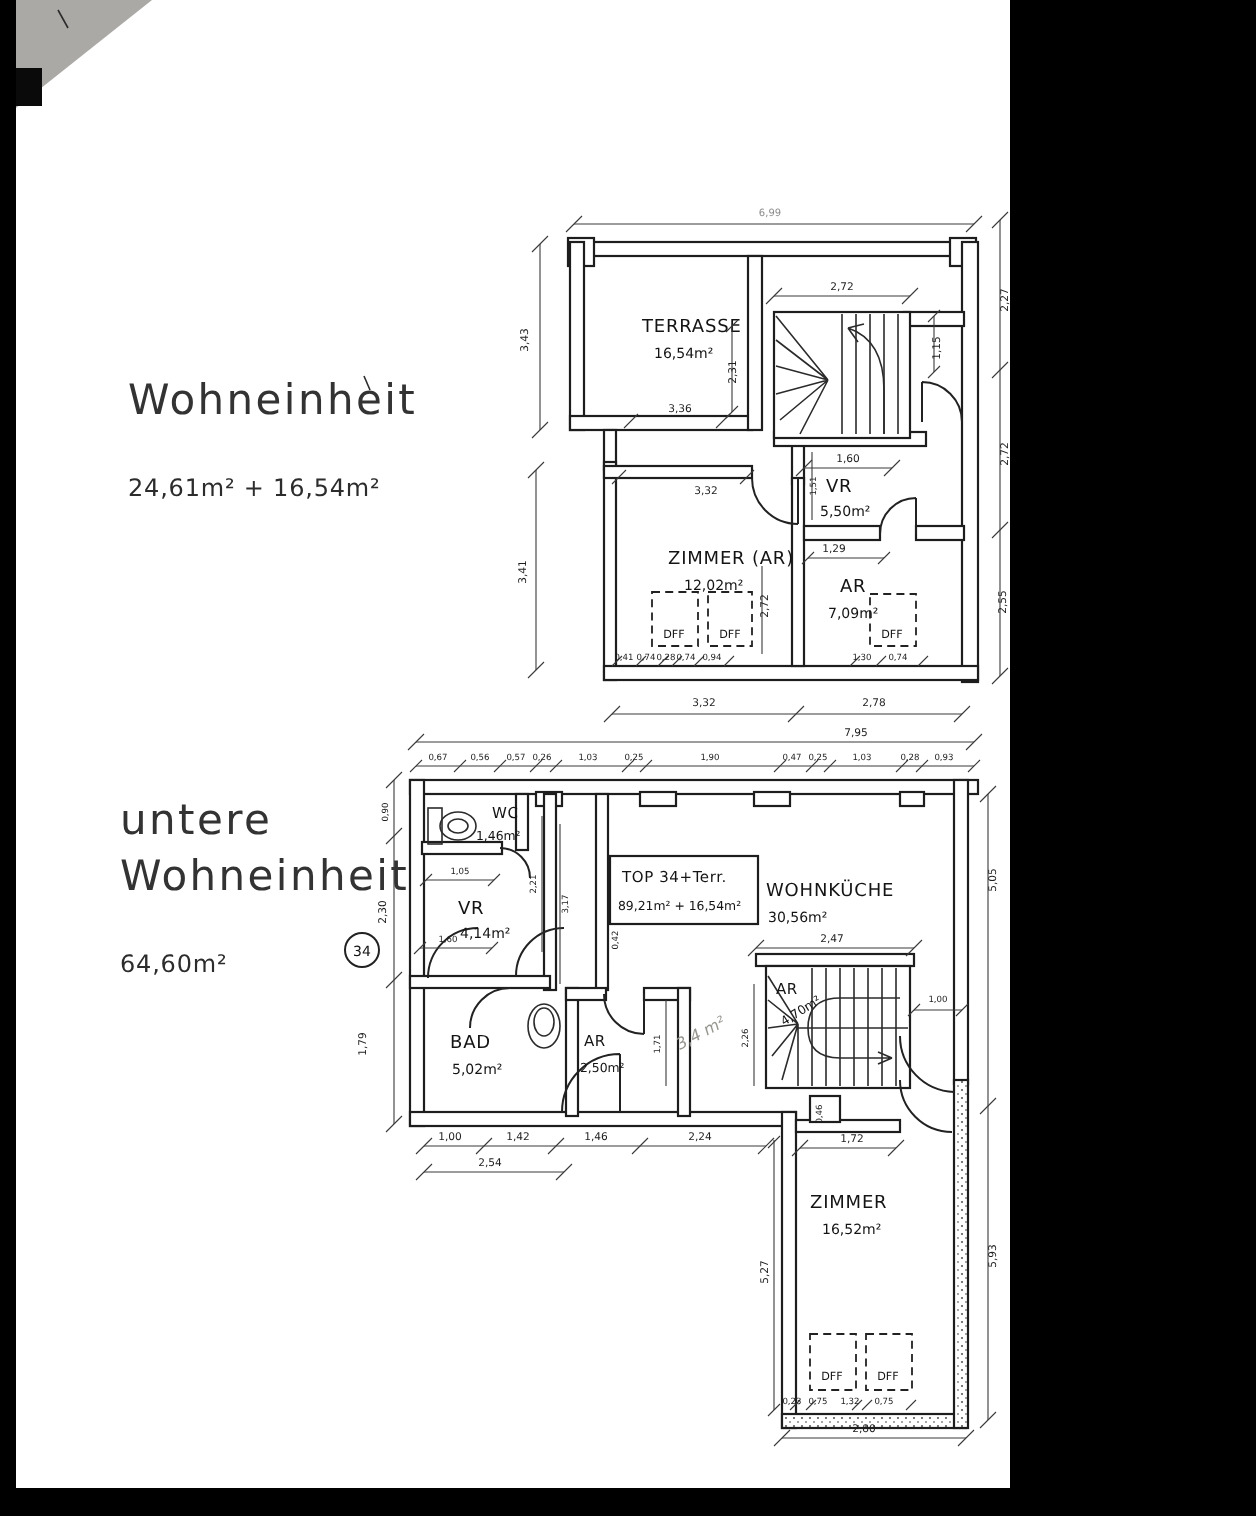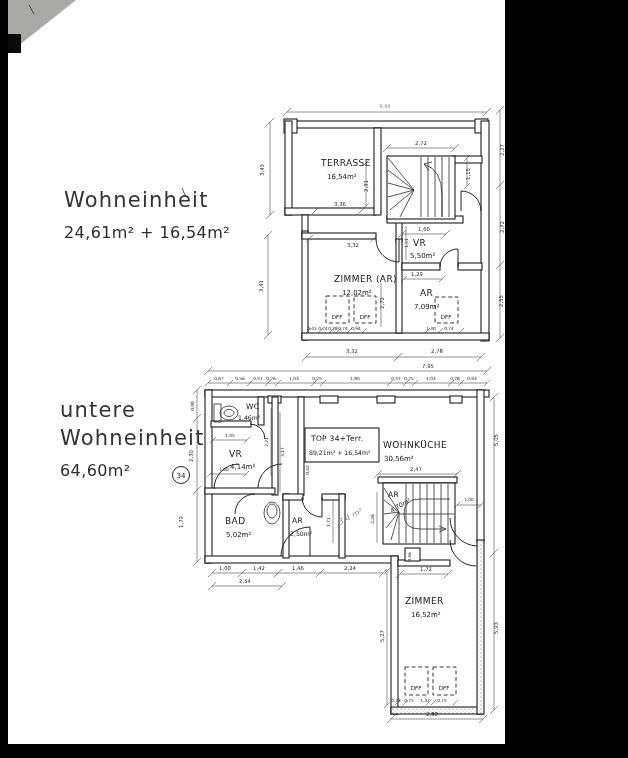--- a/index.html
+++ b/index.html
@@ -9,21 +9,21 @@
   }
   .bar{position:absolute;background:#000;}
   .bar-left{left:0;top:0;width:8px;height:758px;}
   .bar-right{left:505px;top:0;width:123px;height:758px;}
   .bar-bottom{left:0;top:744px;width:628px;height:14px;}
   .corner-tri{position:absolute;left:8px;top:0;width:0;height:0;
     border-top:54px solid #aba9a5;border-right:68px solid transparent;}
   .punch{position:absolute;left:8px;top:34px;width:13px;height:19px;background:#0a0a0a;}
   .unit-label{position:absolute;color:#333;}
   .ul-name{font-size:21px;line-height:28px;letter-spacing:1.2px;font-weight:400;}
-  .ul-area{font-size:16px;letter-spacing:.4px;margin-top:9px;color:#2c2c2c;}
+  .ul-area{font-size:12px;letter-spacing:.4px;margin-top:23px;color:#2c2c2c;}
   svg.plan{position:absolute;left:0;top:0;}
   .wall{fill:#ffffff;stroke:#1d1d1d;stroke-width:1.1;}
   .ln{fill:none;stroke:#222;stroke-width:1;}
   .thin{fill:none;stroke:#2b2b2b;stroke-width:.8;}
   .dim{fill:none;stroke:#3a3a3a;stroke-width:.55;}
   .dff{fill:none;stroke:#222;stroke-width:.9;stroke-dasharray:4 2.6;}
   text{fill:#141414;}
   .rm{font-size:9px;letter-spacing:.4px;}
   .rm-s{font-size:7.5px;letter-spacing:.3px;}
   .ar{font-size:7px;}

